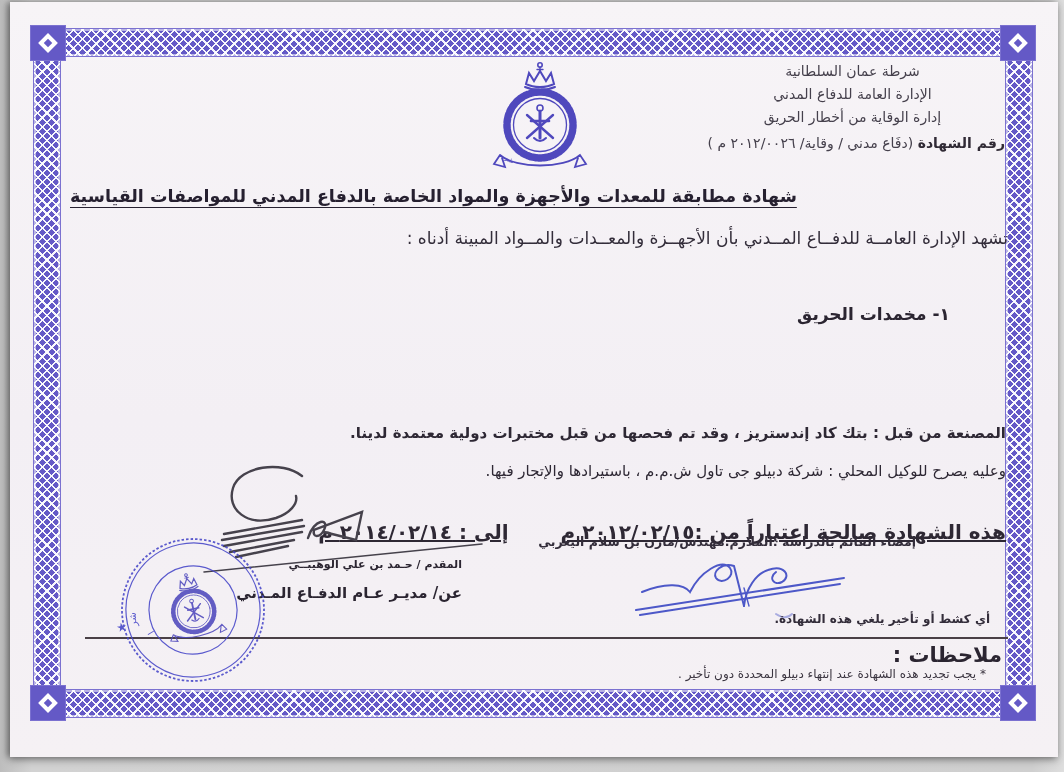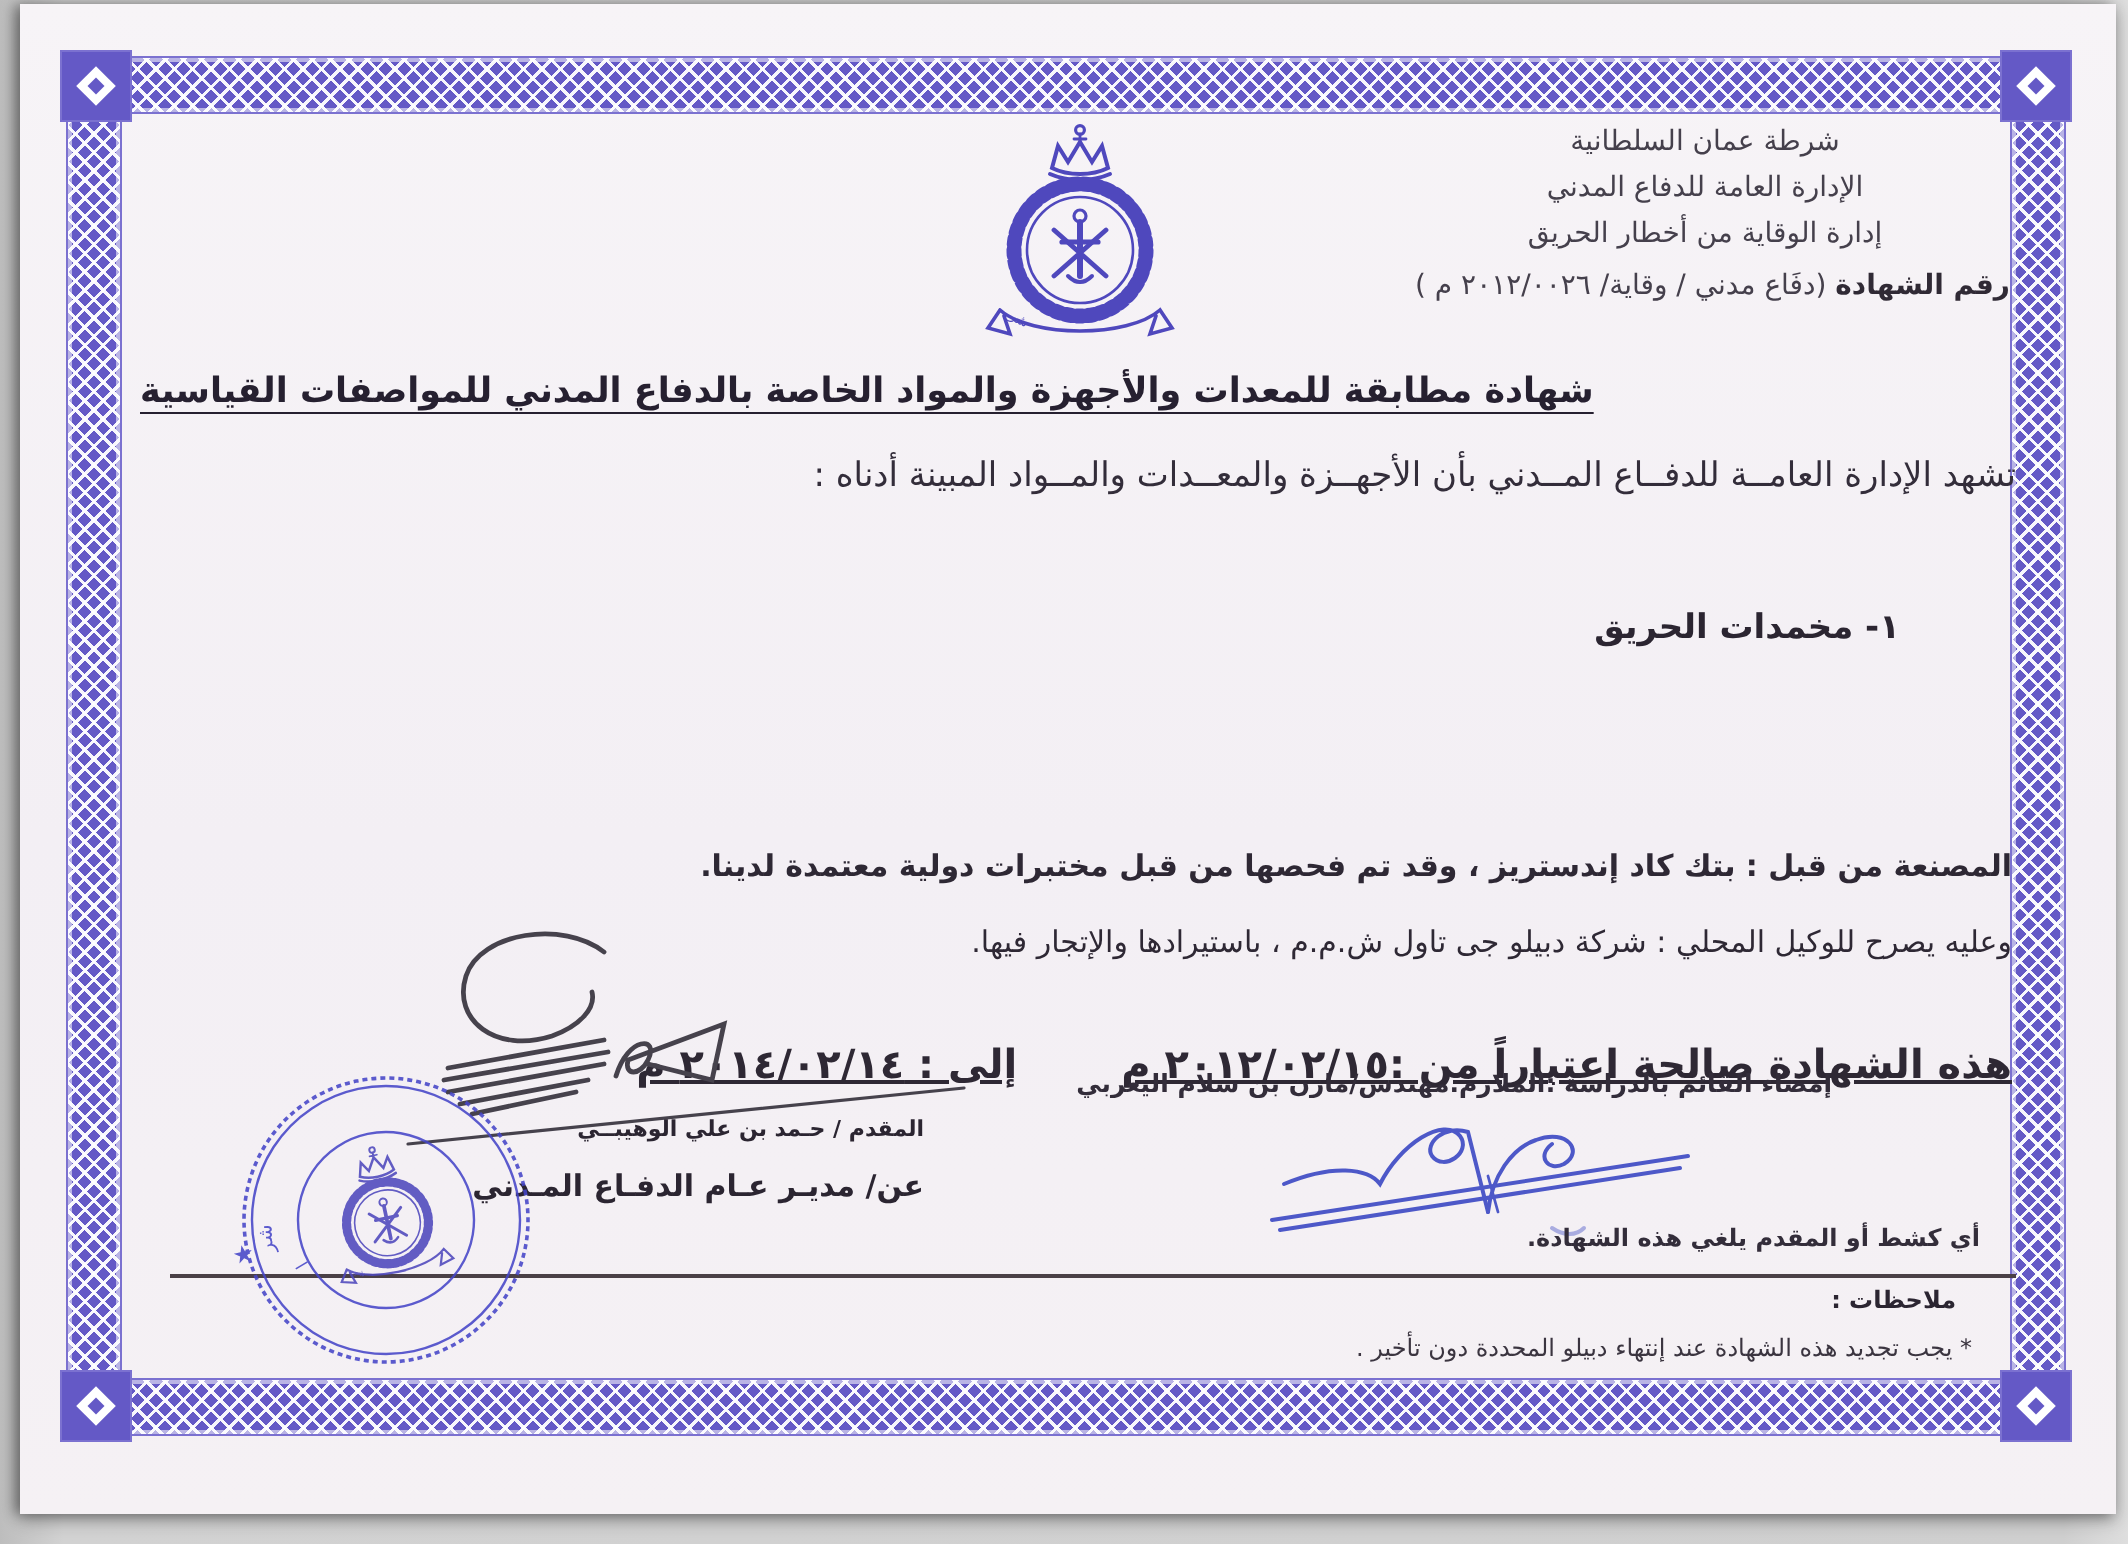--- a/index.html
+++ b/index.html
@@ -43,21 +43,21 @@
   .manu{right:52px;top:422px;font-size:15px;font-weight:700;color:#2e2834;}
   .agent{right:52px;top:460px;font-size:15px;font-weight:400;color:#2e2834;}
   .valid{right:52px;top:518px;font-size:20px;font-weight:700;color:#2e2834;white-space:nowrap;text-decoration:underline;}
   .vgap{display:inline-block;width:52px;}
   .examiner{right:142px;top:532px;font-size:12.5px;font-weight:700;color:#332d3a;}
   .names{left:140px;top:556px;width:312px;text-align:right;}
   .names .n1{font-size:11px;font-weight:700;color:#2b2531;}
   .names .n2{font-size:15px;font-weight:700;color:#2b2531;margin-top:13px;}
   .warning{right:68px;top:610px;font-size:12px;font-weight:700;color:#332d3a;}
   .rule{left:75px;top:635px;width:923px;height:2px;background:#4a4046;}
-  .noteh{right:80px;top:641px;font-size:12px;font-weight:700;color:#2b2531;margin-left:45px;}
+  .noteh{right:56px;top:641px;font-size:21px;font-weight:700;color:#2b2531;margin-left:45px;}
   .note1{right:72px;top:665px;font-size:12px;color:#3b3540;}
   svg{overflow:visible;}
 </style>
 </head>
 <body>
 
 <div class="paper">
 
   <div class="band top"></div>
   <div class="band bottom"></div>
@@ -136,21 +136,21 @@
   <svg class="abs" style="left:616px;top:546px;" width="230" height="72" viewBox="0 0 230 72">
     <g fill="none" stroke="#4d58c8" stroke-width="2" stroke-linecap="round">
       <path d="M16,44 C40,34 58,36 64,44 C74,24 96,10 104,20 C110,28 96,38 90,30 C86,24 96,14 108,18 L118,58"></path>
       <path d="M118,58 C120,40 130,26 142,22 C158,16 166,28 156,34 C148,38 142,30 150,24"></path>
       <path d="M10,62 L218,30 M14,67 L214,36"></path>
       <path d="M118,40 L123,58" stroke-width="1.4"></path>
       <path d="M150,66 c6,4 12,4 16,0" opacity=".45"></path>
     </g>
   </svg>
 
-  <div class="abs warning">أي كشط أو المقدم يلغي هذه الشهادة.</div>
+  <div class="abs warning">أي كشط أو تأخير يلغي هذه الشهادة.</div>
   <div class="abs rule"></div>
   <div class="abs noteh">ملاحظات :</div>
   <div class="abs note1">*  يجب تجديد هذه الشهادة عند إنتهاء دبيلو المحددة دون تأخير .</div>
 
   <svg class="abs" style="left:103px;top:528px;" width="160" height="160" viewBox="0 0 160 160" opacity="0.88">
     <g transform="rotate(-12 80 80)" fill="none" stroke="#4646c8">
       <circle cx="80" cy="80" r="71" stroke-width="1.8" stroke-dasharray="2.5 2"></circle>
       <circle cx="80" cy="80" r="67" stroke-width="1.2"></circle>
       <circle cx="80" cy="80" r="44" stroke-width="1.2"></circle>
       <path id="stampTop" d="M22,84 A58,58 0 1 1 138,84" stroke="none"></path>

